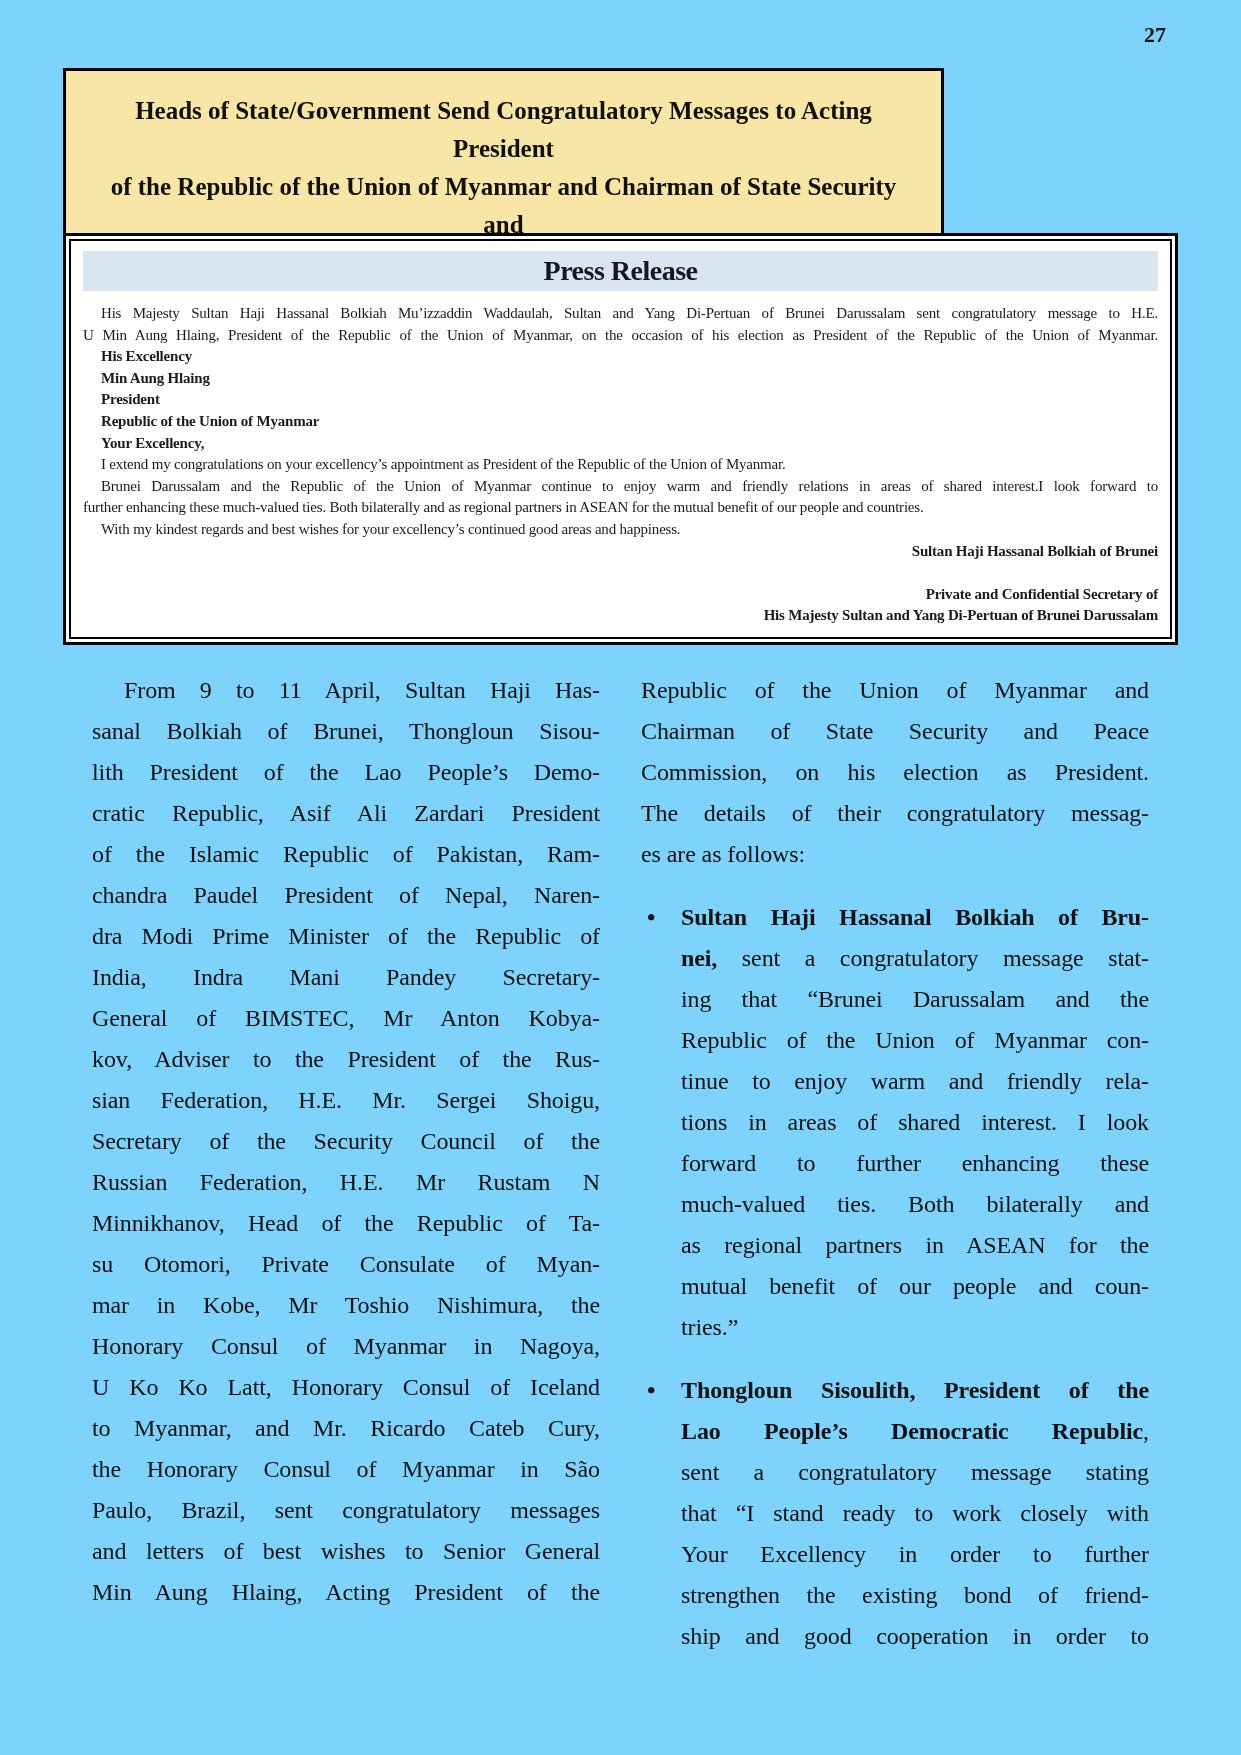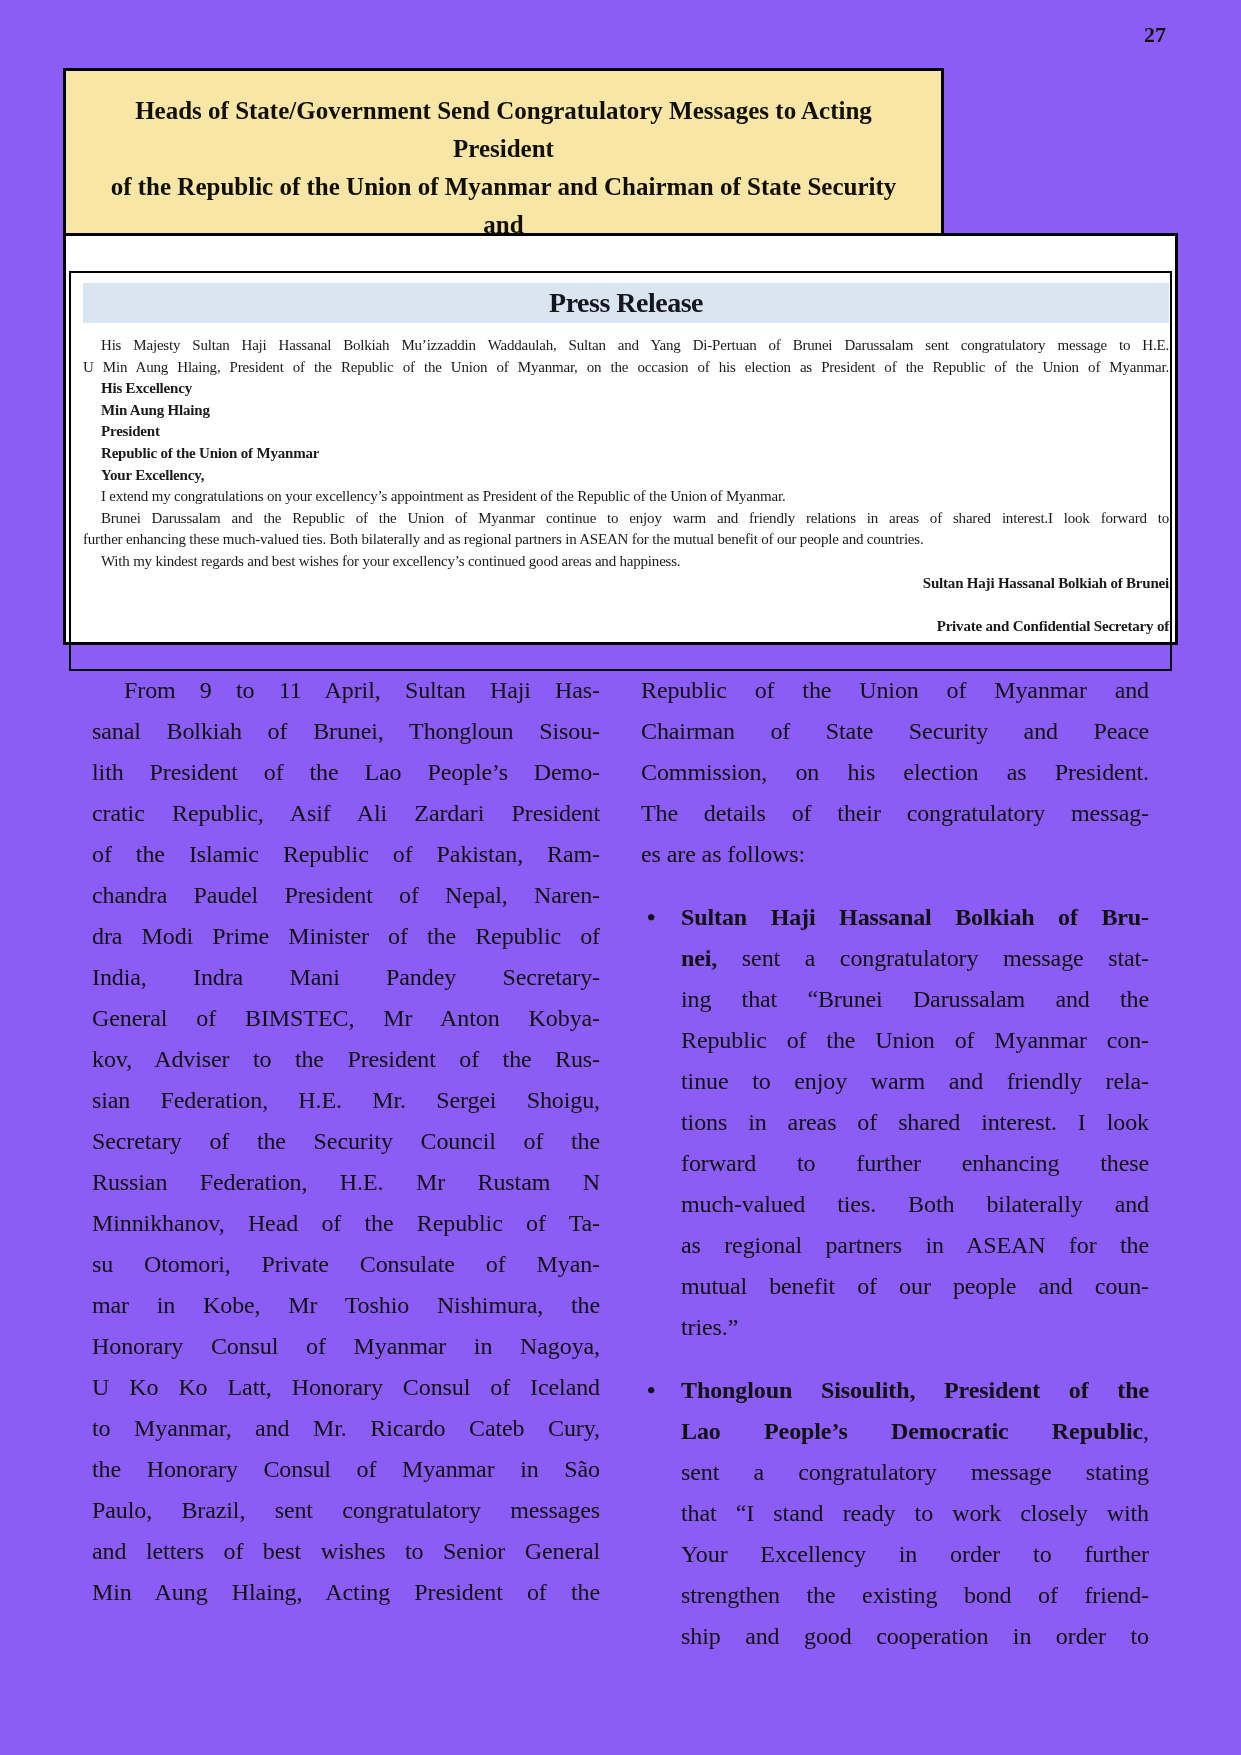--- a/index.html
+++ b/index.html
@@ -1,20 +1,20 @@
 <!DOCTYPE html>
 <html style="--banner_bg: #F8E6A6; --press_header_bg: #D9E5F1;"><head>
 <meta charset="utf-8">
 <style>
   html, body { margin: 0; padding: 0; background: #ffffff; }
   .page {
     position: relative;
     width: 1241px;
     height: 1755px;
-    background: #8b5cf6;
+    background: #7dd3fc;
     overflow: hidden;
     font-family: "Liberation Serif", "DejaVu Serif", serif;
     color: #111;
   }
   .page-number {
     position: absolute;
     top: 22px;
     right: 75px;
     font-size: 22px;
     font-weight: bold;
@@ -42,22 +42,21 @@
     height: 412px;
     box-sizing: border-box;
     border: 3px solid #000;
     padding: 3px;
     background: #fff;
   }
   .press-inner {
     box-sizing: border-box;
     height: 100%;
     border: 2px solid #000;
-    padding: 10px 1px 8px 12px;
-    margin-top: 32px;
+    padding: 10px 12px 8px 12px;
   }
   .press-header {
     height: 40px;
     background: var(--press_header_bg, #D9E5F1);
     display: flex;
     align-items: center;
     justify-content: center;
     font-weight: bold;
     font-size: 28px;
     color: #16161f;
@@ -125,20 +124,21 @@
           <div class="line ind-sm"><b>President</b></div>
           <div class="line ind-sm"><b>Republic of the Union of Myanmar</b></div>
           <div class="line ind-sm"><b>Your Excellency,</b></div>
           <div class="line ind-sm">I extend my congratulations on your excellency’s appointment as President of the Republic of the Union of Myanmar.</div>
           <div class="line just ind-sm">Brunei Darussalam and the Republic of the Union of Myanmar continue to enjoy warm and friendly relations in areas of shared interest.I look forward to</div>
           <div class="line">further enhancing these much-valued ties. Both bilaterally and as regional partners in ASEAN for the mutual benefit of our people and countries.</div>
           <div class="line ind-sm">With my kindest regards and best wishes for your excellency’s continued good areas and happiness.</div>
           <div class="line right"><b>Sultan Haji Hassanal Bolkiah of Brunei</b></div>
           <div class="line blank">&nbsp;</div>
           <div class="line right"><b>Private and Confidential Secretary of</b></div>
+          <div class="line right"><b>His Majesty Sultan and Yang Di-Pertuan of Brunei Darussalam</b></div>
         </div>
     </div>
   </div>
 
   <div class="article">
     <div class="col">
         <div class="line just ind">From 9 to 11 April, Sultan Haji Has-</div>
         <div class="line just">sanal Bolkiah of Brunei, Thongloun Sisou-</div>
         <div class="line just">lith President of the Lao People’s Demo-</div>
         <div class="line just">cratic Republic, Asif Ali Zardari President</div>

